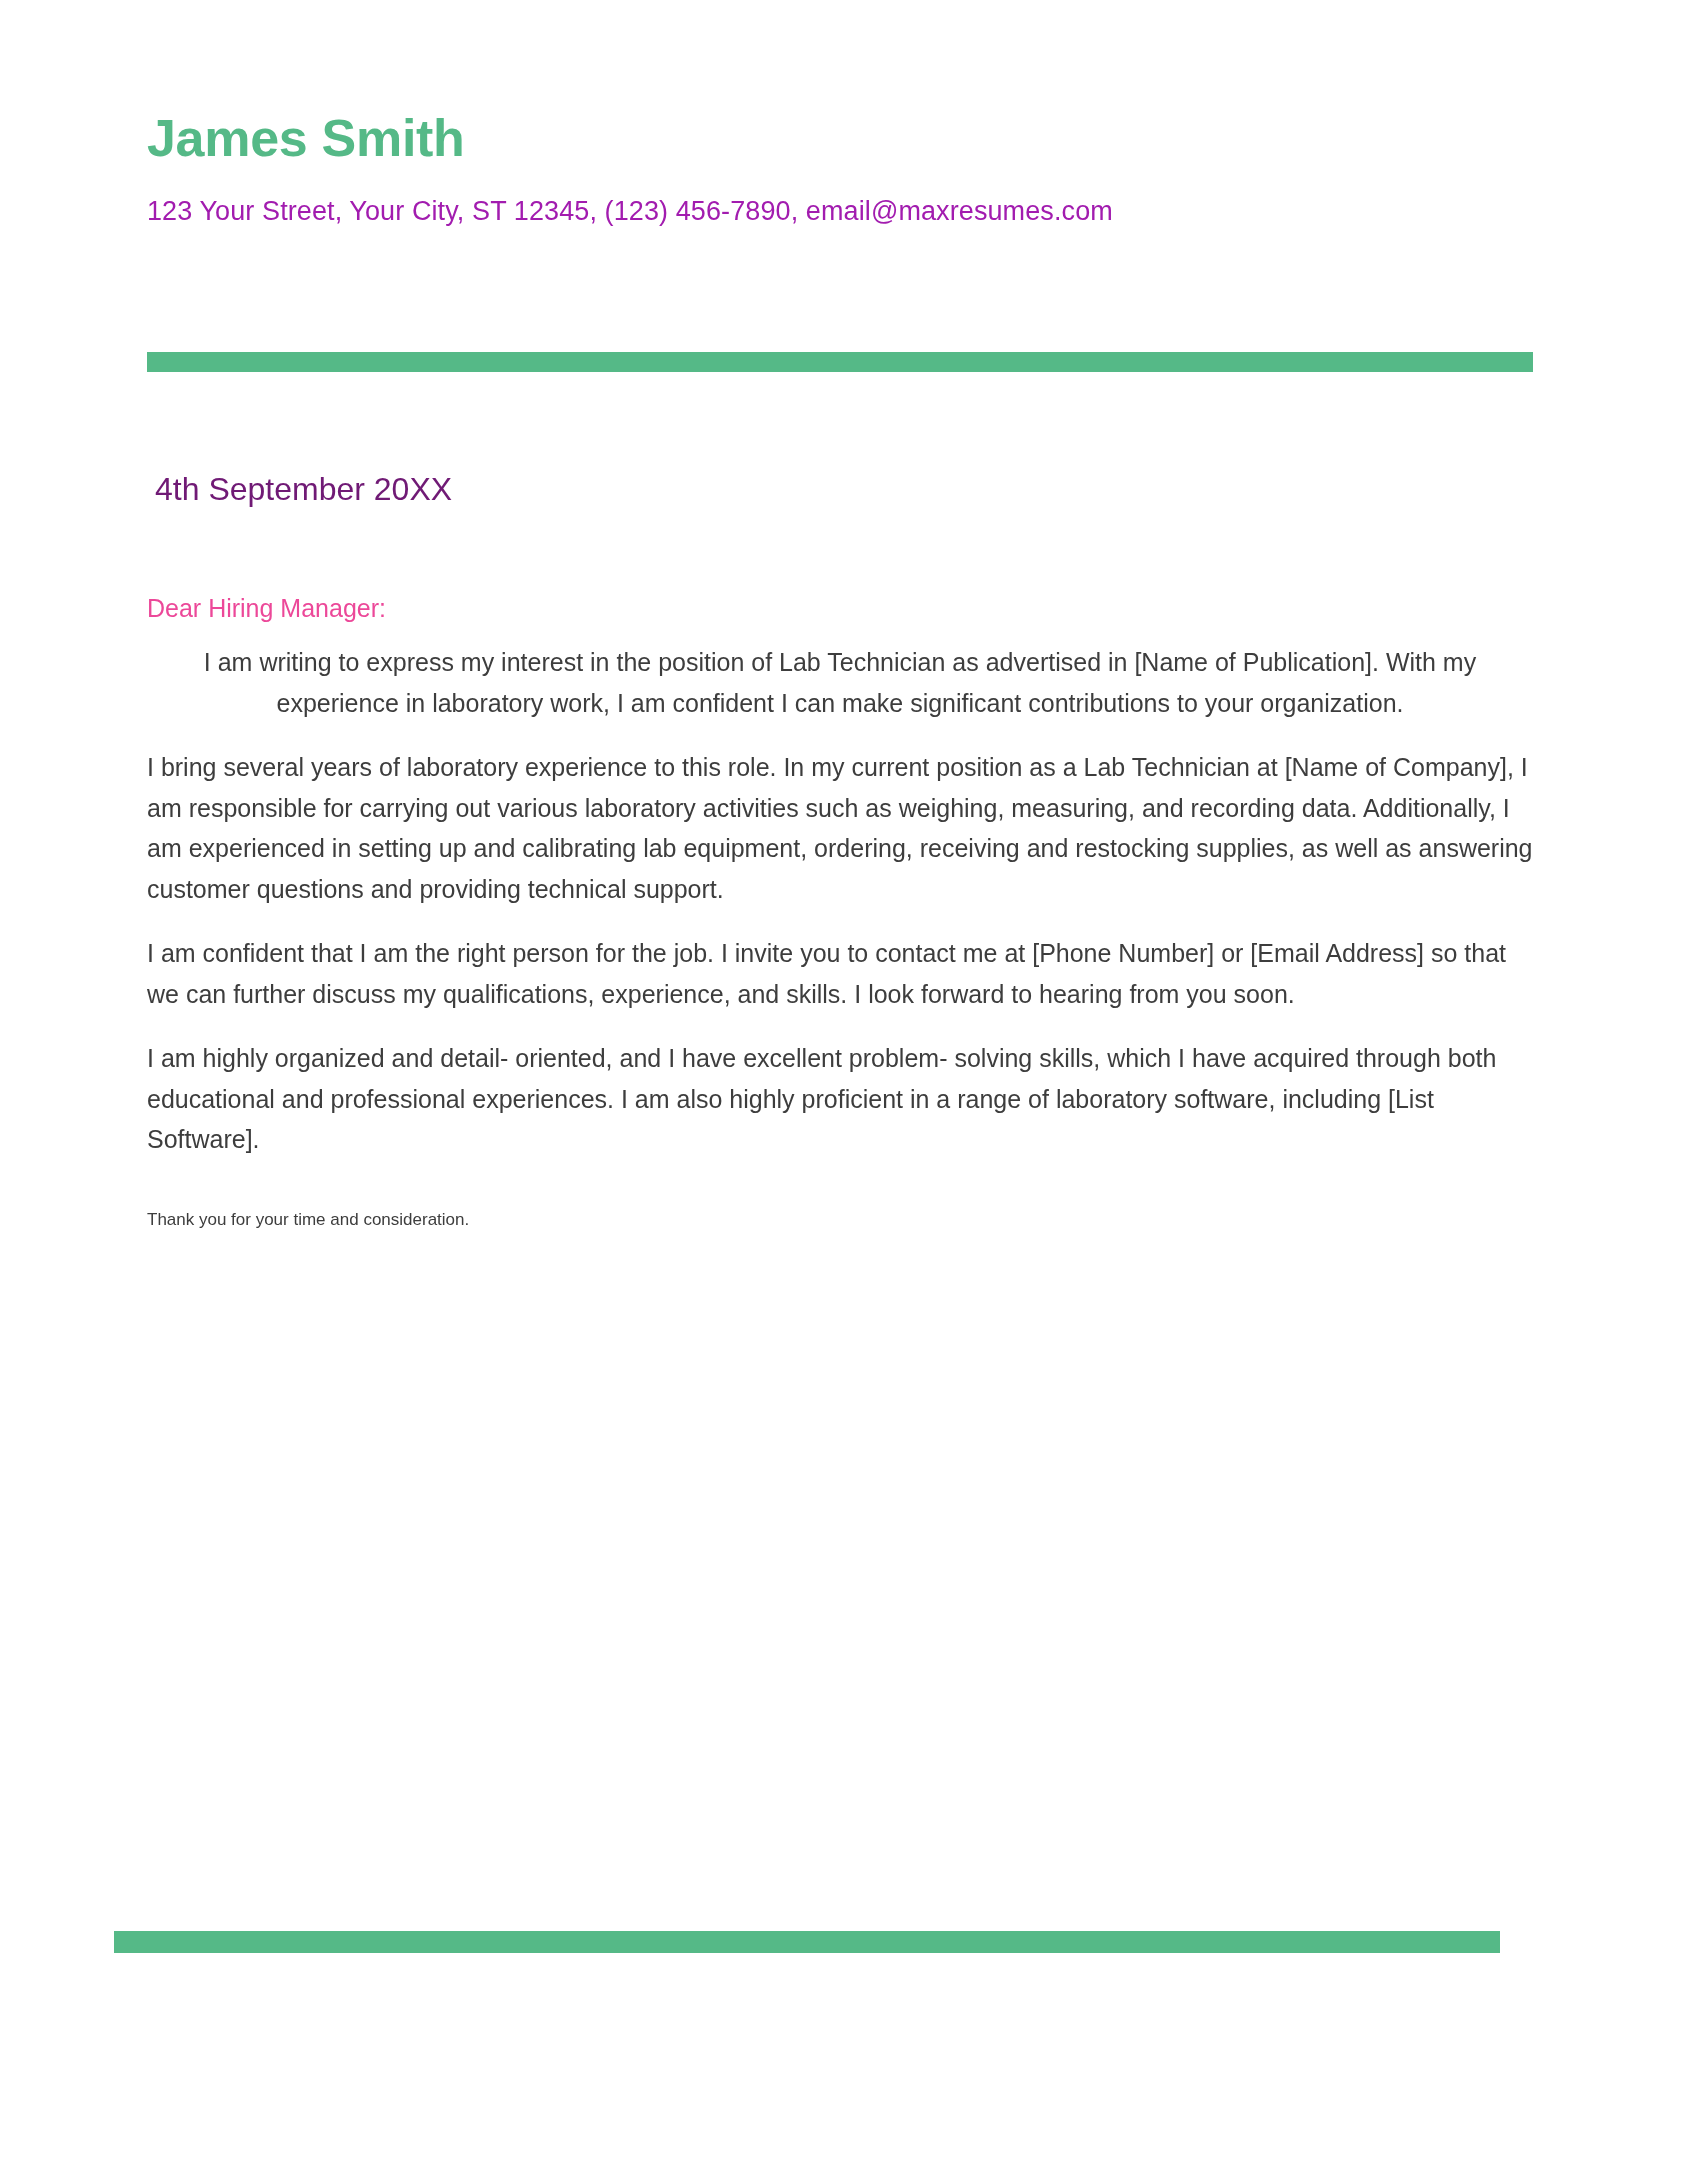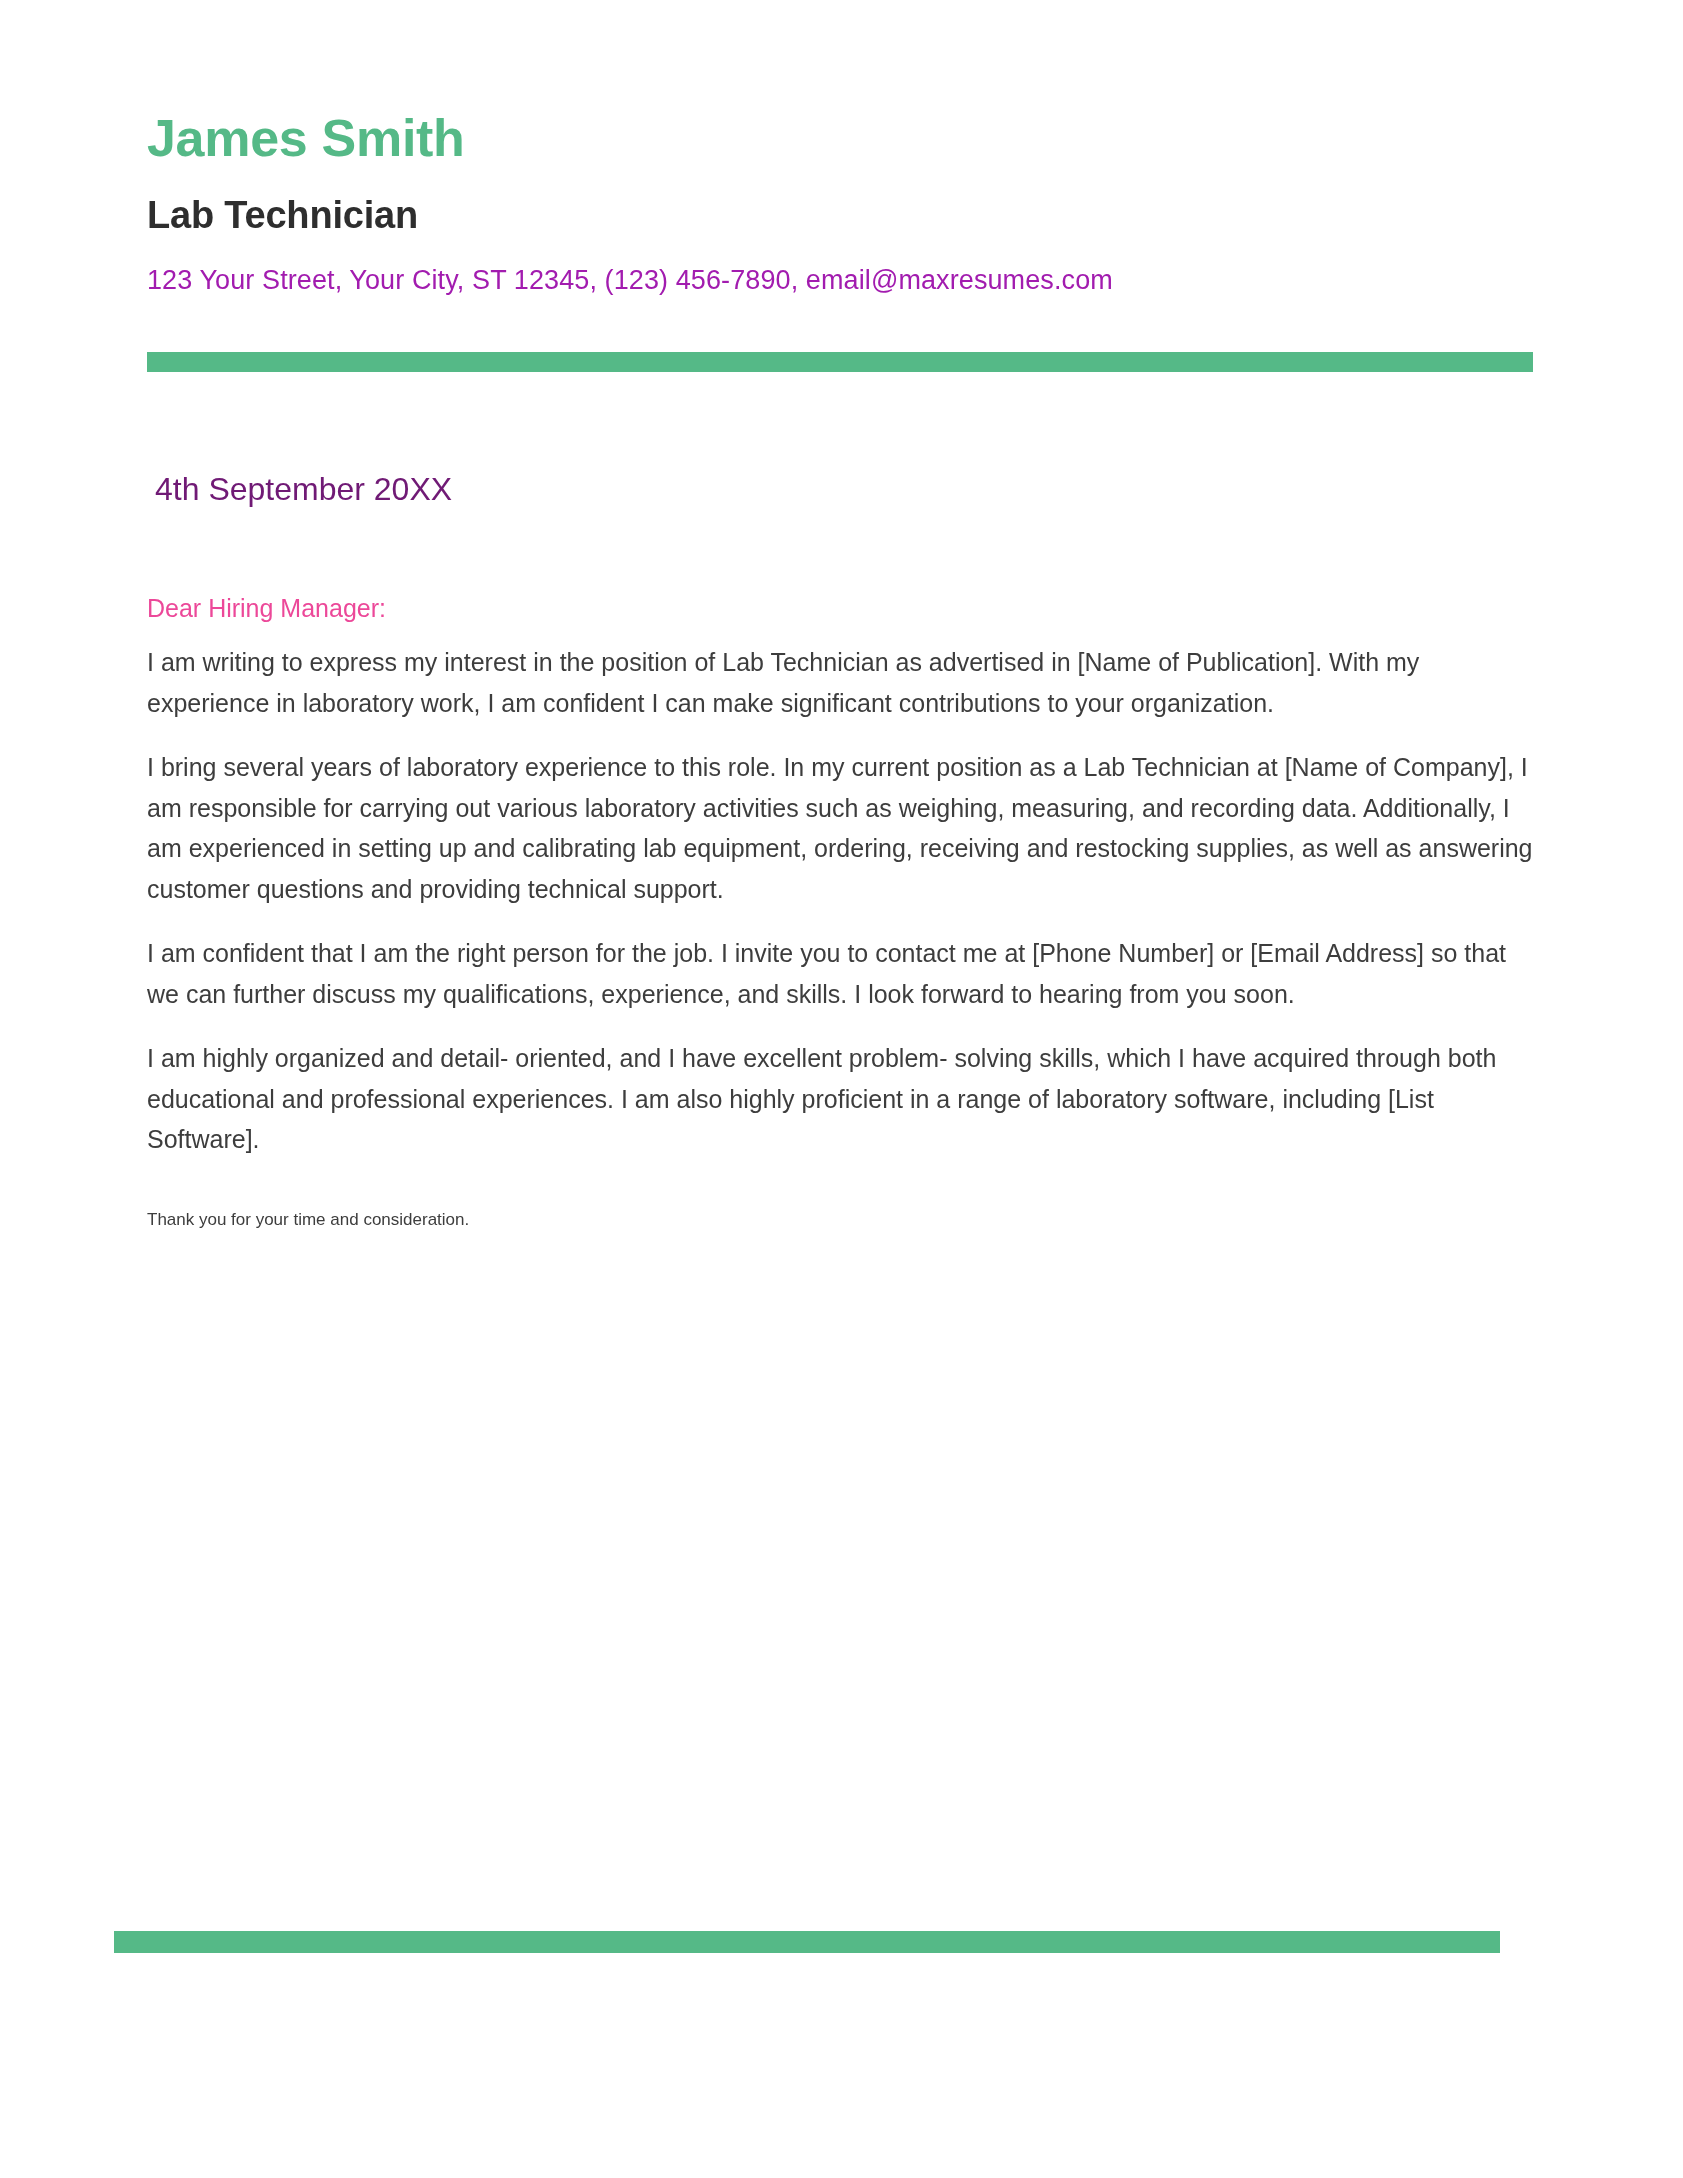--- a/index.html
+++ b/index.html
@@ -104,20 +104,21 @@
   .body-paragraph {
     font-size: 25px;
     color: #3d3d3d;
     line-height: 1.62;
     margin: 24px 0 0 0;
     text-align: left;
   }
 
   .body-paragraph.first {
     margin-top: 14px;
+    text-align: center;
   }
 
   .thanks-line {
     font-size: 17px;
     color: #3d3d3d;
     line-height: 1.6;
     margin: 46px 0 0 0;
   }
 
   .closing-line {
@@ -135,21 +136,20 @@
     margin: 51px 0 0 0;
   }
 </style>
 </head>
 <body>
 
 <div class="page">
 
   <div class="header">
     <div class="applicant-name">James Smith</div>
-    <div class="job-title">Lab Technician</div>
     <div class="contact-line">123 Your Street, Your City, ST 12345, (123) 456-7890, email@maxresumes.com</div>
   </div>
 
   <div class="rule-top"></div>
 
   <div class="letter">
 
     <div class="date-line">4th September 20XX</div>
 
     <div class="salutation">Dear Hiring Manager:</div>

